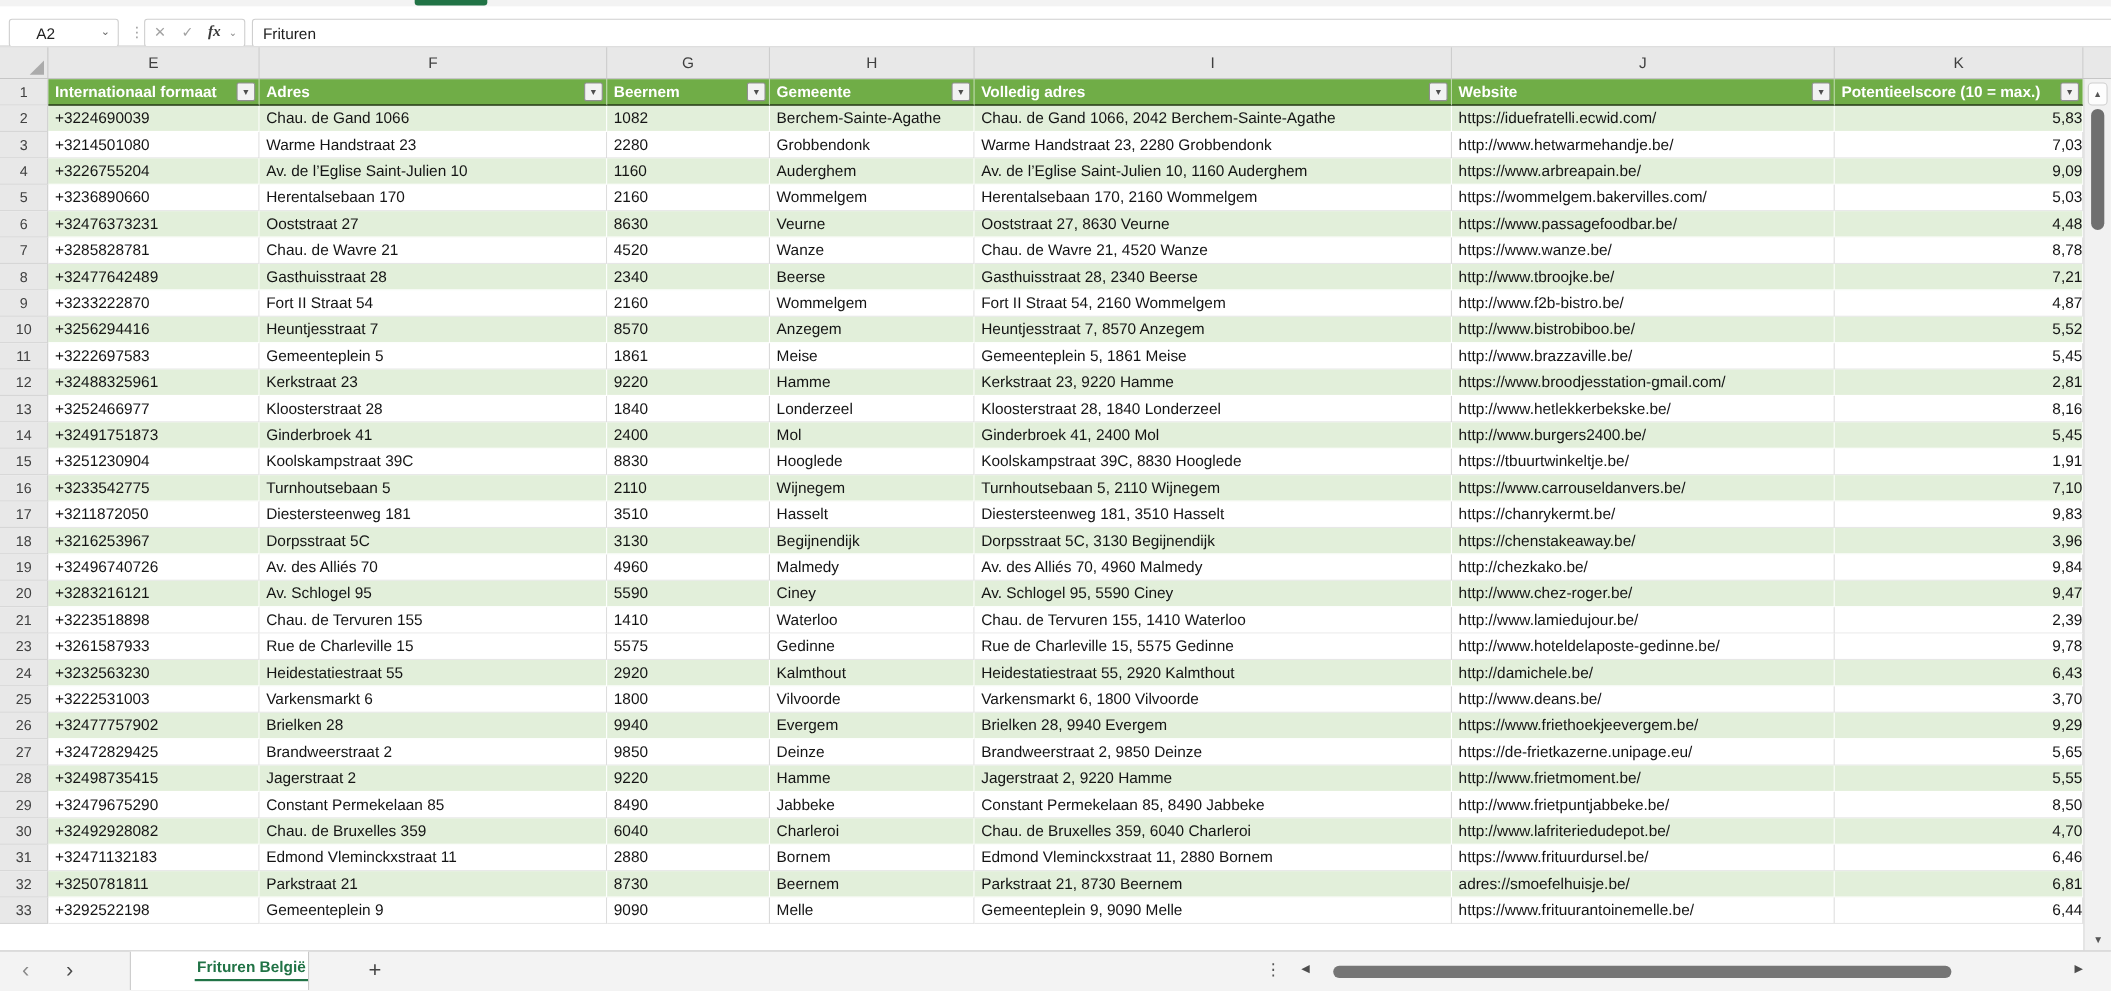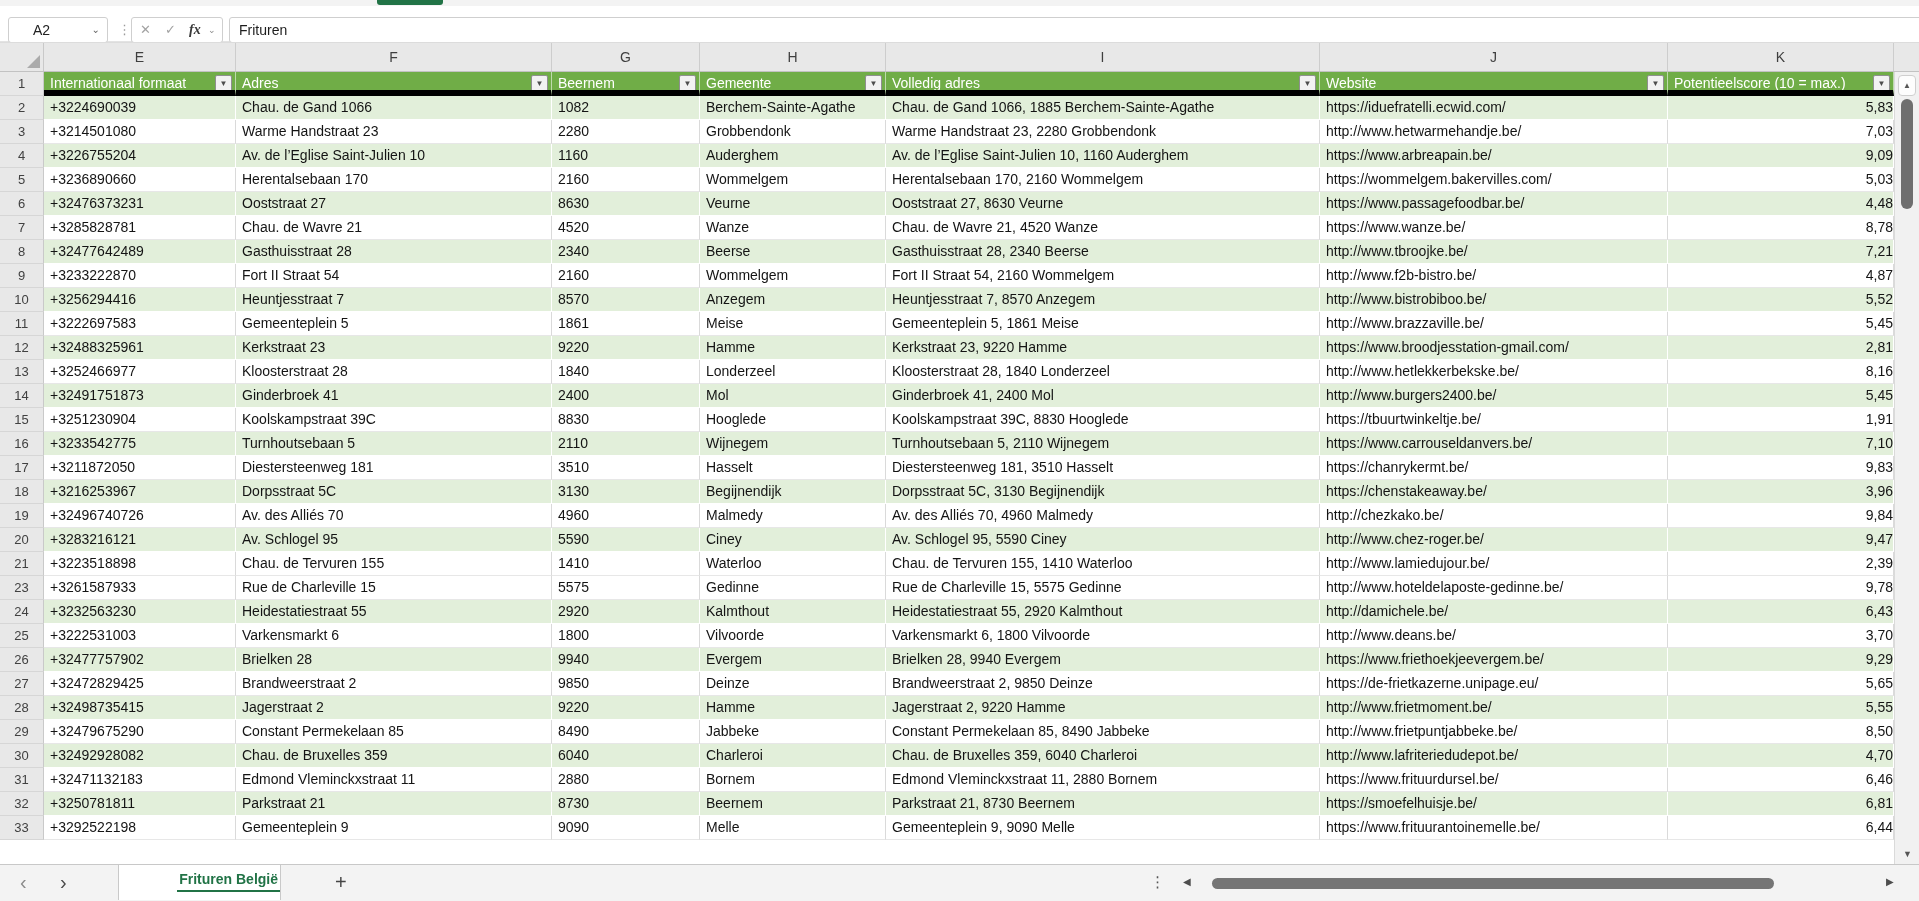--- a/index.html
+++ b/index.html
@@ -32,21 +32,21 @@
   .letters { position:absolute; left:44px; top:0; height:28px; display:flex; }
   .colletter { height:28px; line-height:28px; text-align:center; font-size:14px; color:#3f3f3f; border-right:1px solid #cdcdcd; }
 
   
   .c0{width:192px;} .c1{width:316px;} .c2{width:148px;} .c3{width:186px;} .c4{width:434px;} .c5{width:348px;} .c6{width:226px;}
 
   
   .sheet { position:absolute; left:0; top:72px; width:1894px; }
   .hdr-row, .row { display:flex; height:24px; }
   .gutter { width:44px; height:24px; background:#e8e8e8; border-right:1px solid #c9c9c9; border-bottom:1px solid #d6d6d6; text-align:center; font-size:13px; color:#414141; line-height:23px; }
-  .hcell { position:relative; height:24px; background:var(--hgreen,#70AD47); color:#fff; font-weight:normal; font-size:14px; line-height:23px; padding-left:6px; white-space:nowrap; overflow:hidden; border-right:1px solid rgba(255,255,255,.55); border-bottom:6px solid #000000; }
+  .hcell { position:relative; height:24px; background:var(--hgreen,#70AD47); color:#fff; font-weight:bold; font-size:14px; line-height:23px; padding-left:6px; white-space:nowrap; overflow:hidden; border-right:1px solid rgba(255,255,255,.55); border-bottom:1px solid #000000; }
   .filter-btn { position:absolute; right:3px; top:3px; width:17px; height:17px; background:#f2f2f2; border:1px solid #8f8f8f; border-radius:2px; color:#4d4d4d; font-size:8px; line-height:15px; text-align:center; }
   .dcell { height:24px; background:#fff; font-size:14px; color:#141414; line-height:23px; padding-left:6px; white-space:nowrap; overflow:hidden; border-right:1px solid #dadada; border-bottom:1px solid #e7e7e7; }
   .row.banded .dcell { background:var(--band,#E2EFDA); border-right-color:#fff; border-bottom-color:#fff; }
   .dcell.score { text-align:right; padding-left:0; }
 
   
   .vscroll { position:absolute; left:1894px; top:72px; width:25px; height:792px; background:#f1f1f1; border-left:1px solid #dadada; }
   .vs-up { position:absolute; left:3px; top:3px; width:18px; height:21px; background:#fdfdfd; border:1px solid #cfcfcf; border-radius:4px; text-align:center; font-size:8px; color:#555; line-height:19px; }
   .vs-thumb { position:absolute; left:6px; top:27px; width:12px; height:110px; background:#6f6f6f; border-radius:6px; }
   .vs-down { position:absolute; left:0; bottom:5px; width:25px; text-align:center; font-size:9px; color:#555; }
@@ -117,21 +117,21 @@
         <div class="hcell c5"><span>Website</span><span class="filter-btn">▼</span></div>
         <div class="hcell c6"><span>Potentieelscore (10 = max.)</span><span class="filter-btn">▼</span></div>
       </div>
     <div>
         <div class="row banded">
           <div class="gutter">2</div>
           <div class="dcell c0">+3224690039</div>
           <div class="dcell c1">Chau. de Gand 1066</div>
           <div class="dcell c2">1082</div>
           <div class="dcell c3">Berchem-Sainte-Agathe</div>
-          <div class="dcell c4">Chau. de Gand 1066, 1885 Berchem-Sainte-Agathe</div>
+          <div class="dcell c4">Chau. de Gand 1066, 2042 Berchem-Sainte-Agathe</div>
           <div class="dcell c5">https://iduefratelli.ecwid.com/</div>
           <div class="dcell c6 score">5,83</div>
         </div>
         <div class="row">
           <div class="gutter">3</div>
           <div class="dcell c0">+3214501080</div>
           <div class="dcell c1">Warme Handstraat 23</div>
           <div class="dcell c2">2280</div>
           <div class="dcell c3">Grobbendonk</div>
           <div class="dcell c4">Warme Handstraat 23, 2280 Grobbendonk</div>
@@ -408,21 +408,21 @@
           <div class="dcell c5">https://www.frituurdursel.be/</div>
           <div class="dcell c6 score">6,46</div>
         </div>
         <div class="row banded">
           <div class="gutter">32</div>
           <div class="dcell c0">+3250781811</div>
           <div class="dcell c1">Parkstraat 21</div>
           <div class="dcell c2">8730</div>
           <div class="dcell c3">Beernem</div>
           <div class="dcell c4">Parkstraat 21, 8730 Beernem</div>
-          <div class="dcell c5">https://smoefelhuisje.be/</div>
+          <div class="dcell c5">adres://smoefelhuisje.be/</div>
           <div class="dcell c6 score">6,81</div>
         </div>
         <div class="row">
           <div class="gutter">33</div>
           <div class="dcell c0">+3292522198</div>
           <div class="dcell c1">Gemeenteplein 9</div>
           <div class="dcell c2">9090</div>
           <div class="dcell c3">Melle</div>
           <div class="dcell c4">Gemeenteplein 9, 9090 Melle</div>
           <div class="dcell c5">https://www.frituurantoinemelle.be/</div>

